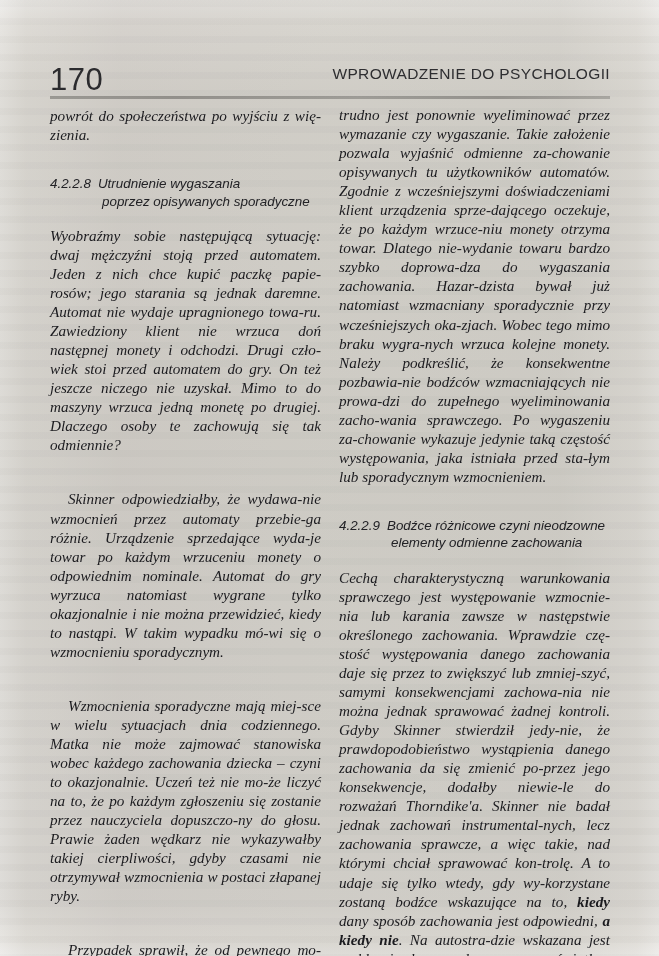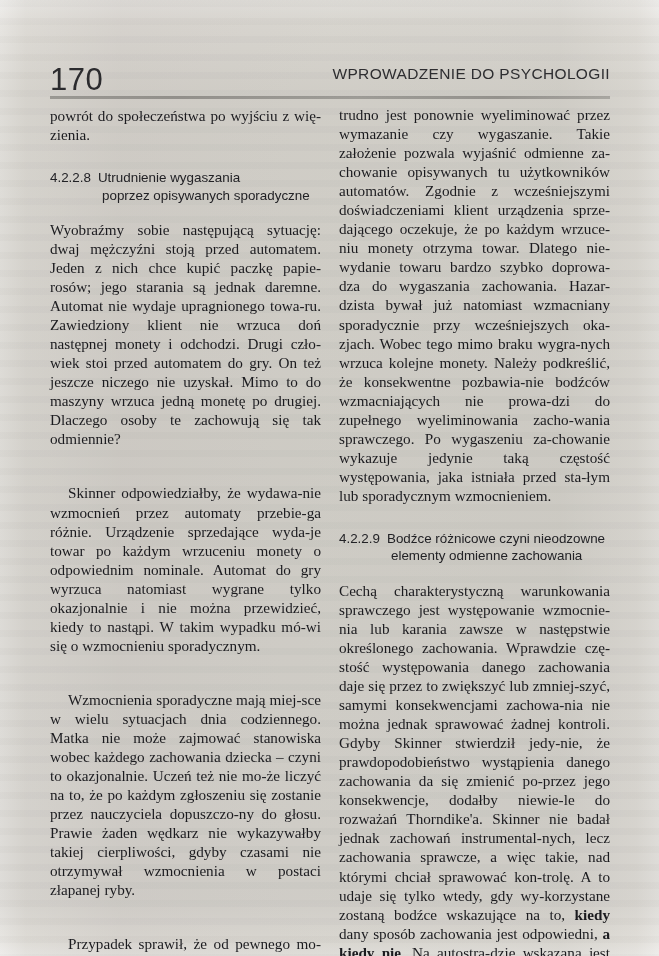--- a/index.html
+++ b/index.html
@@ -84,20 +84,21 @@
 
   
   .columns {
     position: absolute;
     left: 50px;
     top: 106px;
     width: 560px;
     height: 840px;
     display: flex;
     gap: 18px;
+    font-style: italic;
   }
   .col {
     width: 271px;
     flex: 0 0 271px;
   }
 
   p.body {
     margin: 0;
     font-size: 15.2px;
     line-height: 19.05px;
@@ -112,20 +113,21 @@
 
   b { font-weight: 700; }
 
   
   .section-heading {
     font-family: "Liberation Sans", "DejaVu Sans", sans-serif;
     font-size: 13.4px;
     line-height: 17.4px;
     color: #222226;
     font-weight: 400;
+    margin-top: 6px;
   }
   .section-heading .num {
     margin-right: 7px;
   }
   .section-heading .line2 {
     display: block;
     padding-left: 52px;
   }
 
   .gap-before-heading { height: 25px; }

